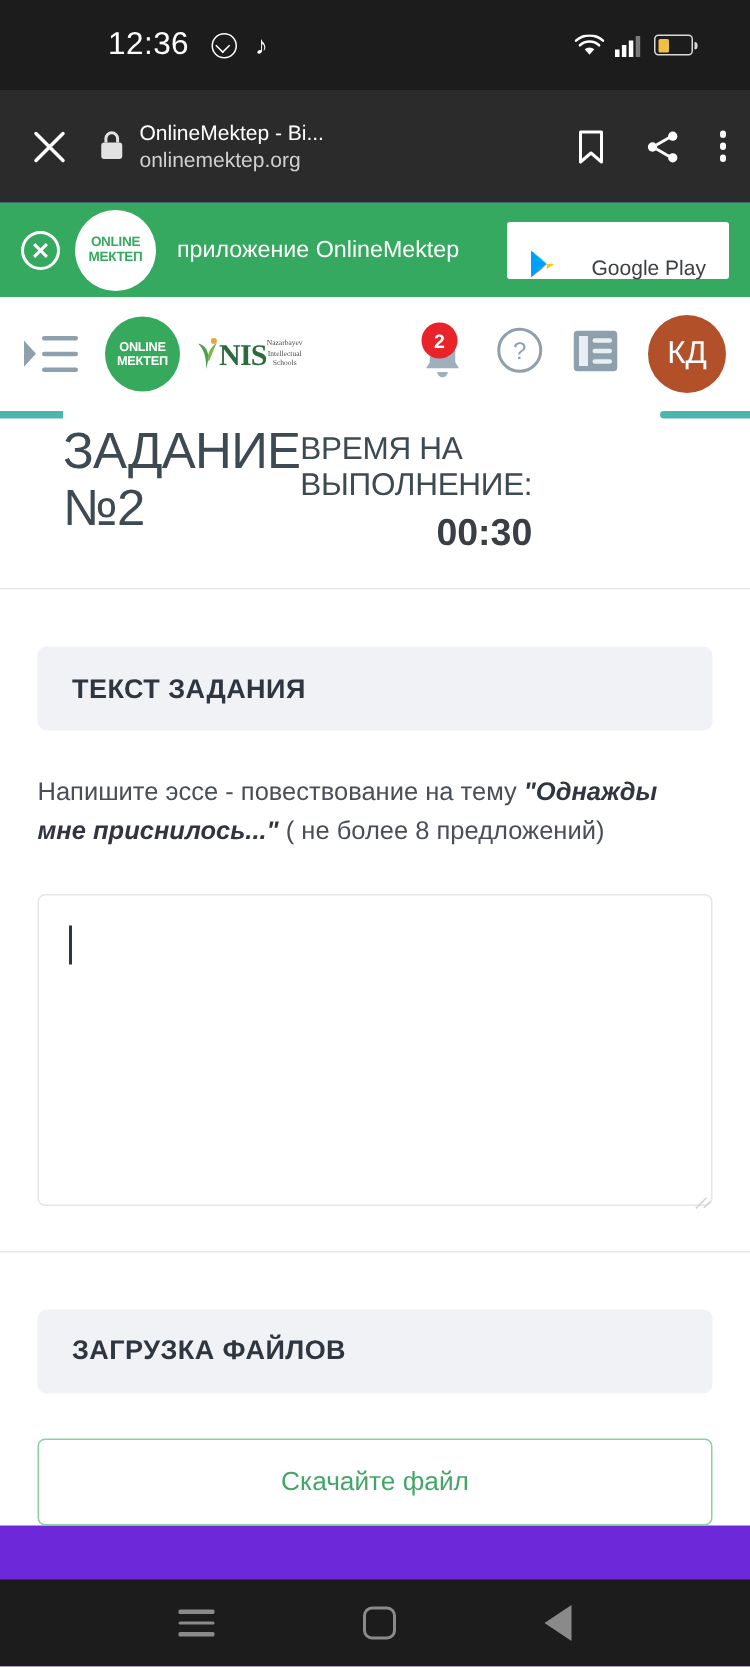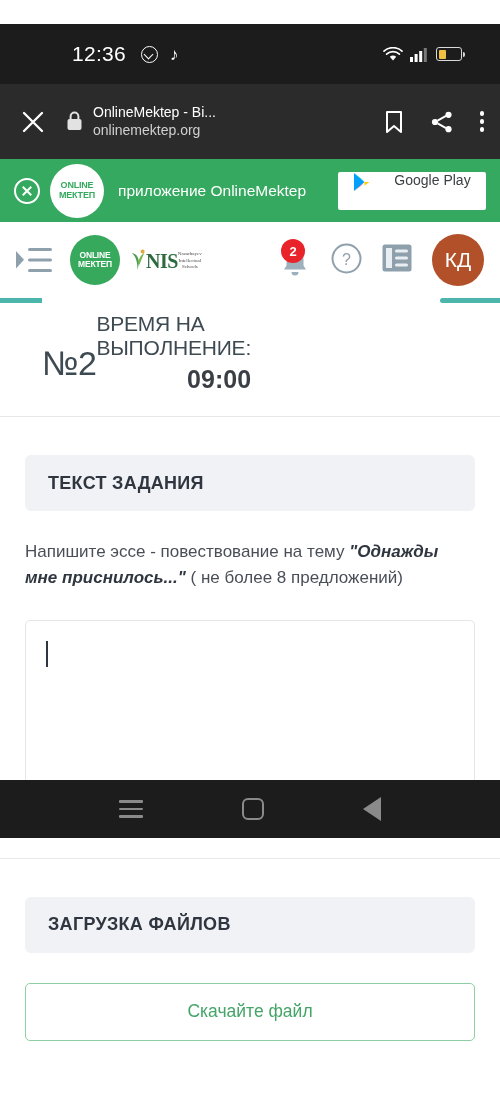--- a/index.html
+++ b/index.html
@@ -2,21 +2,21 @@
 <html><head>
 <meta charset="utf-8">
 <style>
   * { box-sizing: border-box; margin: 0; padding: 0; }
   html, body {
     width: 500px; height: 1111px;
     font-family: "Liberation Sans", sans-serif;
     background: #ffffff;
     overflow: hidden;
   }
-  .phone { position: relative; width: 500px; height: 814px; background: #6d28d9; margin-top: 24px; }
+  .phone { position: relative; width: 500px; height: 1111px; background: #6d28d9; }
 
   
   .statusbar {
     height: 60px; background: #1c1c1c; color: #fff;
     display: flex; align-items: center; padding: 0 18px;
   }
   .sb-time { font-size: 21px; letter-spacing: .3px; margin-left: 54px; }
   .sb-left-icons { display: flex; align-items: center; gap: 12px; margin-left: 15px; }
   .sb-right { margin-left: auto; display: flex; align-items: center; gap: 7px; margin-right: 20px; }
   .wa-icon { width: 17px; height: 17px; border: 1.8px solid #fff; border-radius: 50%; position: relative; }
@@ -57,21 +57,21 @@
   .ab-close::before { transform: rotate(45deg); }
   .ab-close::after  { transform: rotate(-45deg); }
   .ab-logo {
     width: 54px; height: 54px; border-radius: 50%; background: #fff; flex: none; margin-left: 10px;
     display: flex; flex-direction: column; align-items: center; justify-content: center;
   }
   .ab-logo span { font-size: 9px; font-weight: bold; color: #35a95f; letter-spacing: -.2px; line-height: 1.05; }
   .ab-text { margin-left: 14px; color: #fff; font-size: 15.5px; line-height: 1.25; flex: 1; }
   .gp-btn {
     background: #fff; border-radius: 2px; height: 38px; width: 148px; flex: none;
-    display: flex; align-items: flex-start; justify-content: center; gap: 23px; cursor: pointer;
+    display: flex; align-items: flex-end; justify-content: center; gap: 23px; cursor: pointer;
   }
   .gp-label { font-size: 14px; color: #3c4043; }
 
   
   .siteheader {
     height: 76px; background: #fff; display: flex; align-items: center; padding: 0 16px; gap: 0;
   }
   .sh-menu { width: 42px; cursor: pointer; display:flex; align-items:center; }
   .sh-om {
     width: 50px; height: 50px; border-radius: 50%; background: #36a95d; margin-left: 12px;
@@ -299,27 +299,27 @@
 
   <div class="content">
 
     <div class="tealbar">
       <span class="seg seg-left"></span>
       <span class="seg seg-right"></span>
     </div>
 
     <div class="taskhead">
       <div class="task-no">
-        <br>
+        <span>ЗАДАНИЕ</span><br>
         <span>№2</span>
       </div>
       <div class="task-timer">
         <span class="timer-label">ВРЕМЯ НА</span>
         <span class="timer-label">ВЫПОЛНЕНИЕ:</span>
-        <span class="timer-value">09:00</span>
+        <span class="timer-value">00:30</span>
       </div>
     </div>
 
     <div class="divider"></div>
 
     <div class="section">
       <div class="panel-head">
         <span class="panel-head-text">ТЕКСТ ЗАДАНИЯ</span>
       </div>
       <div class="task-body">

